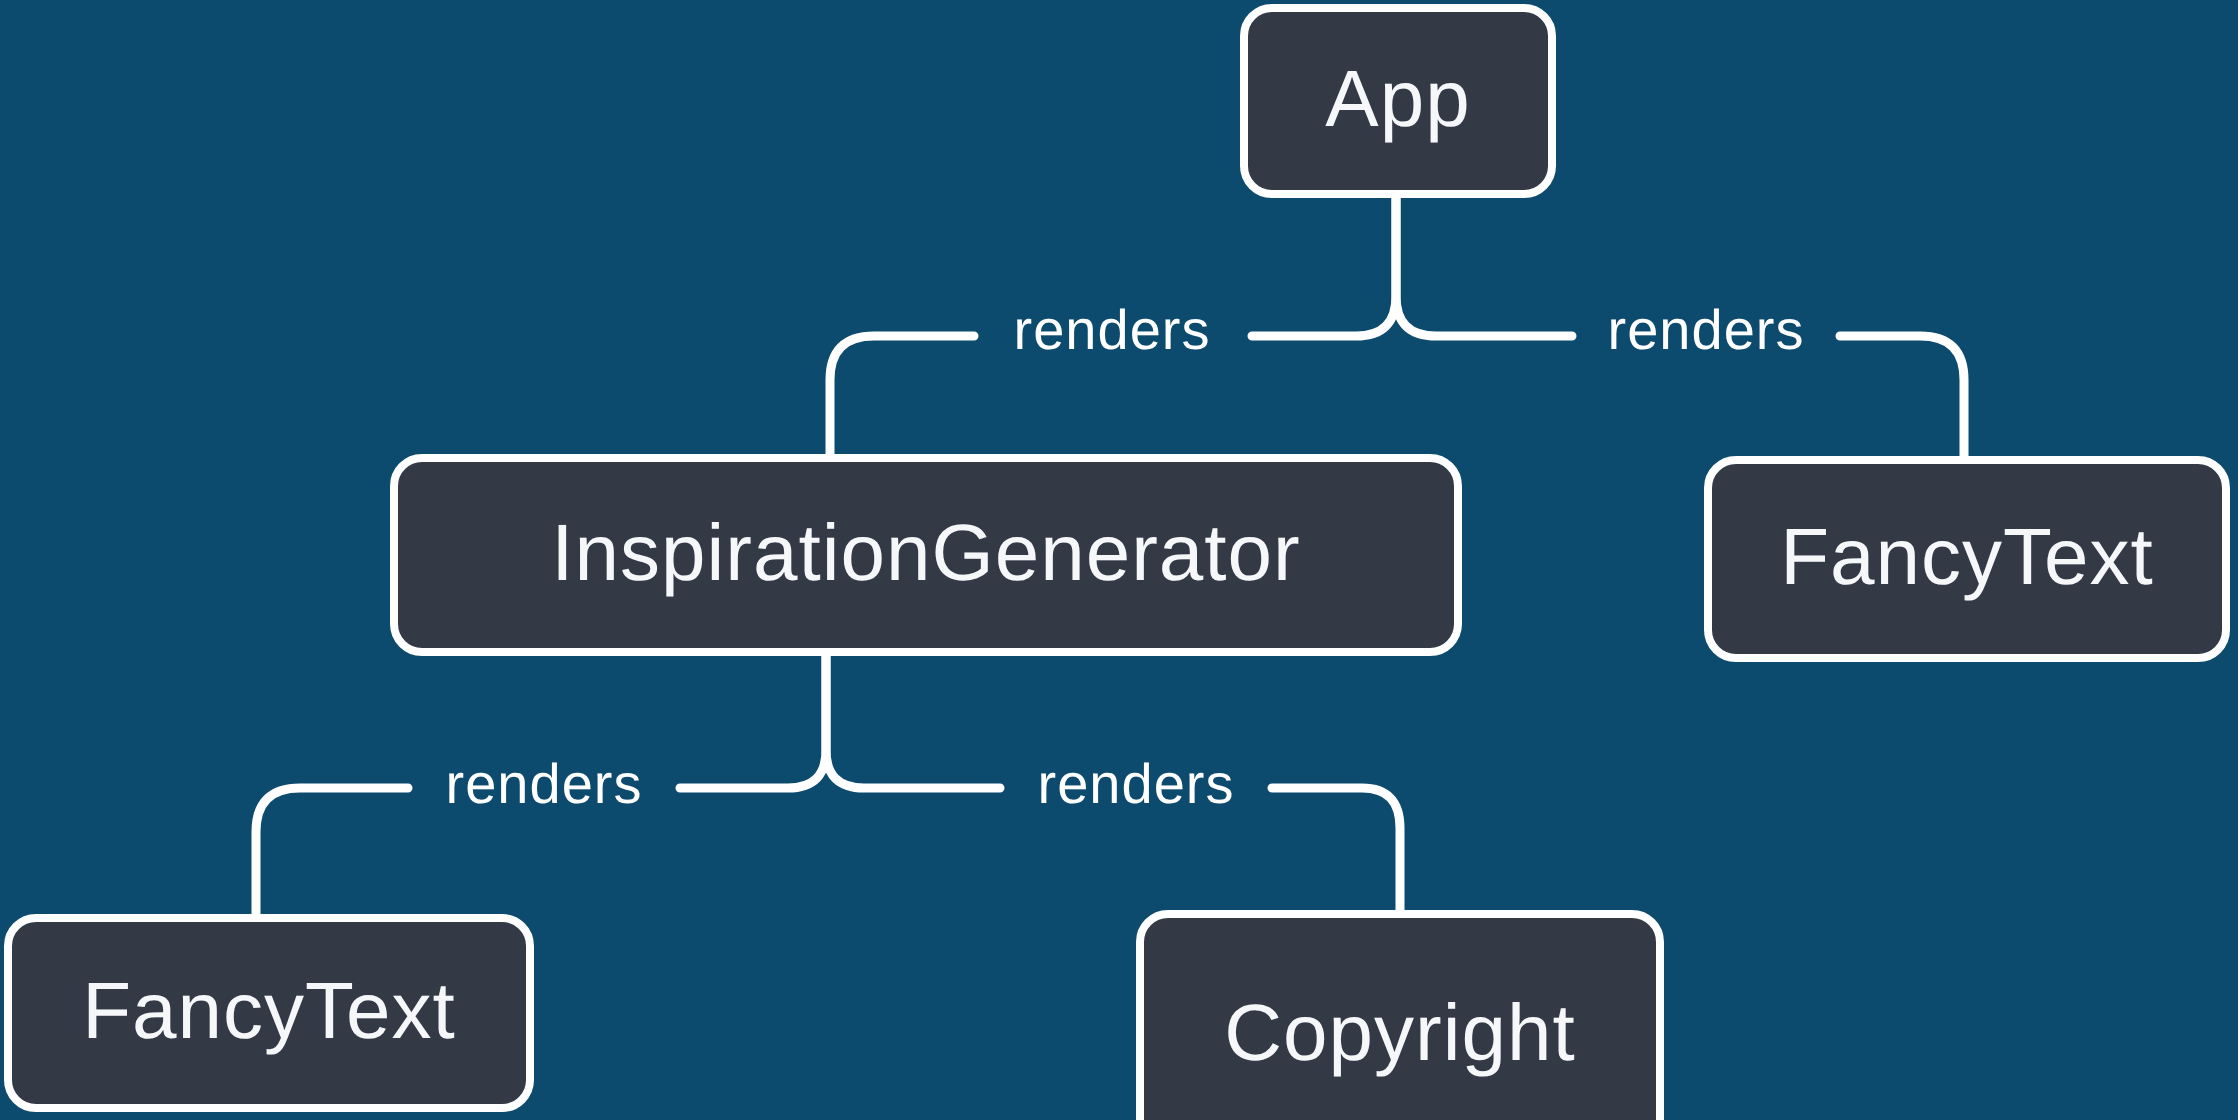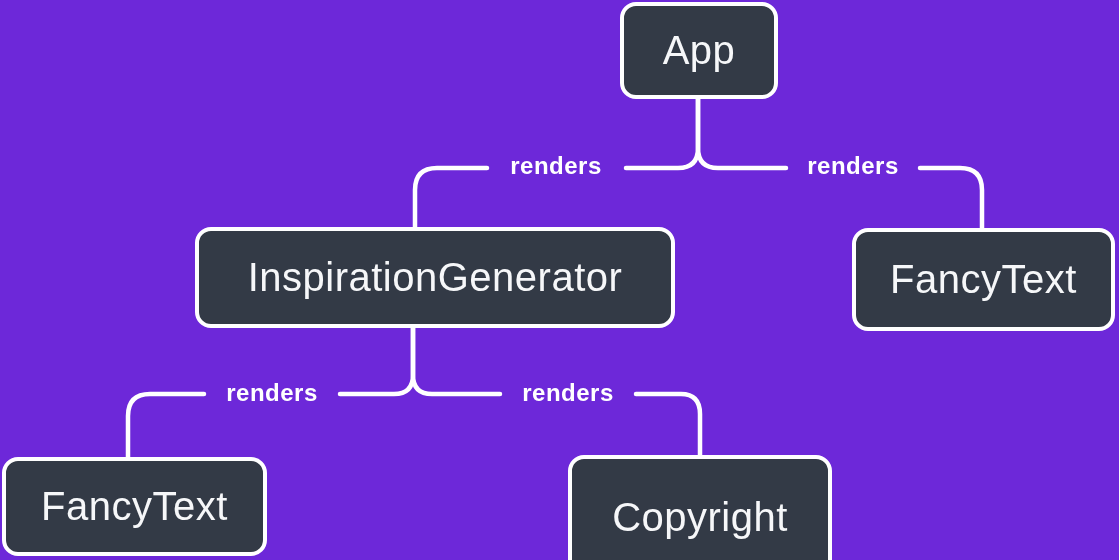--- a/index.html
+++ b/index.html
@@ -2,21 +2,21 @@
 <html><head>
 <meta charset="utf-8">
 <style>
   html, body { margin: 0; padding: 0; }
   body { font-family: "Liberation Sans", sans-serif; }
 
   .canvas {
     position: relative;
     width: 1119px;
     height: 560px;
-    background: #6d28d9;
+    background: #0c4a6e;
     overflow: hidden;
   }
 
   .connectors {
     position: absolute;
     left: 0; top: 0;
     width: 1119px;
     height: 560px;
   }
   .connectors path {
@@ -39,29 +39,29 @@
     font-size: 40px;
     font-weight: 400;
     letter-spacing: 0.5px;
     white-space: nowrap;
   }
 
   .edge-label {
     position: absolute;
     transform: translate(-50%, -54%);
     color: #FFFFFF;
-    font-size: 24px;
-    font-weight: 700;
+    font-size: 28px;
+    font-weight: 400;
     letter-spacing: 0.5px;
     white-space: nowrap;
   }
 
   
   .node-app        { left: 620px; top: 2px;   width: 158px; height: 97px; }
-  .node-ig         { left: 195px; top: 227px; width: 480px; height: 101px; }
+  .node-ig         { left: 195px; top: 227px; width: 536px; height: 101px; }
   .node-ft-right   { left: 852px; top: 228px; width: 263px; height: 103px; }
   .node-ft-bottom  { left: 2px;   top: 457px; width: 265px; height: 99px; }
   .node-copyright  { left: 568px; top: 455px; width: 264px; height: 125px; }
 
   
   .edge-label-1 { left: 556px; top: 167px; }
   .edge-label-2 { left: 853px; top: 167px; }
   .edge-label-3 { left: 272px; top: 394px; }
   .edge-label-4 { left: 568px; top: 394px; }
 </style>

